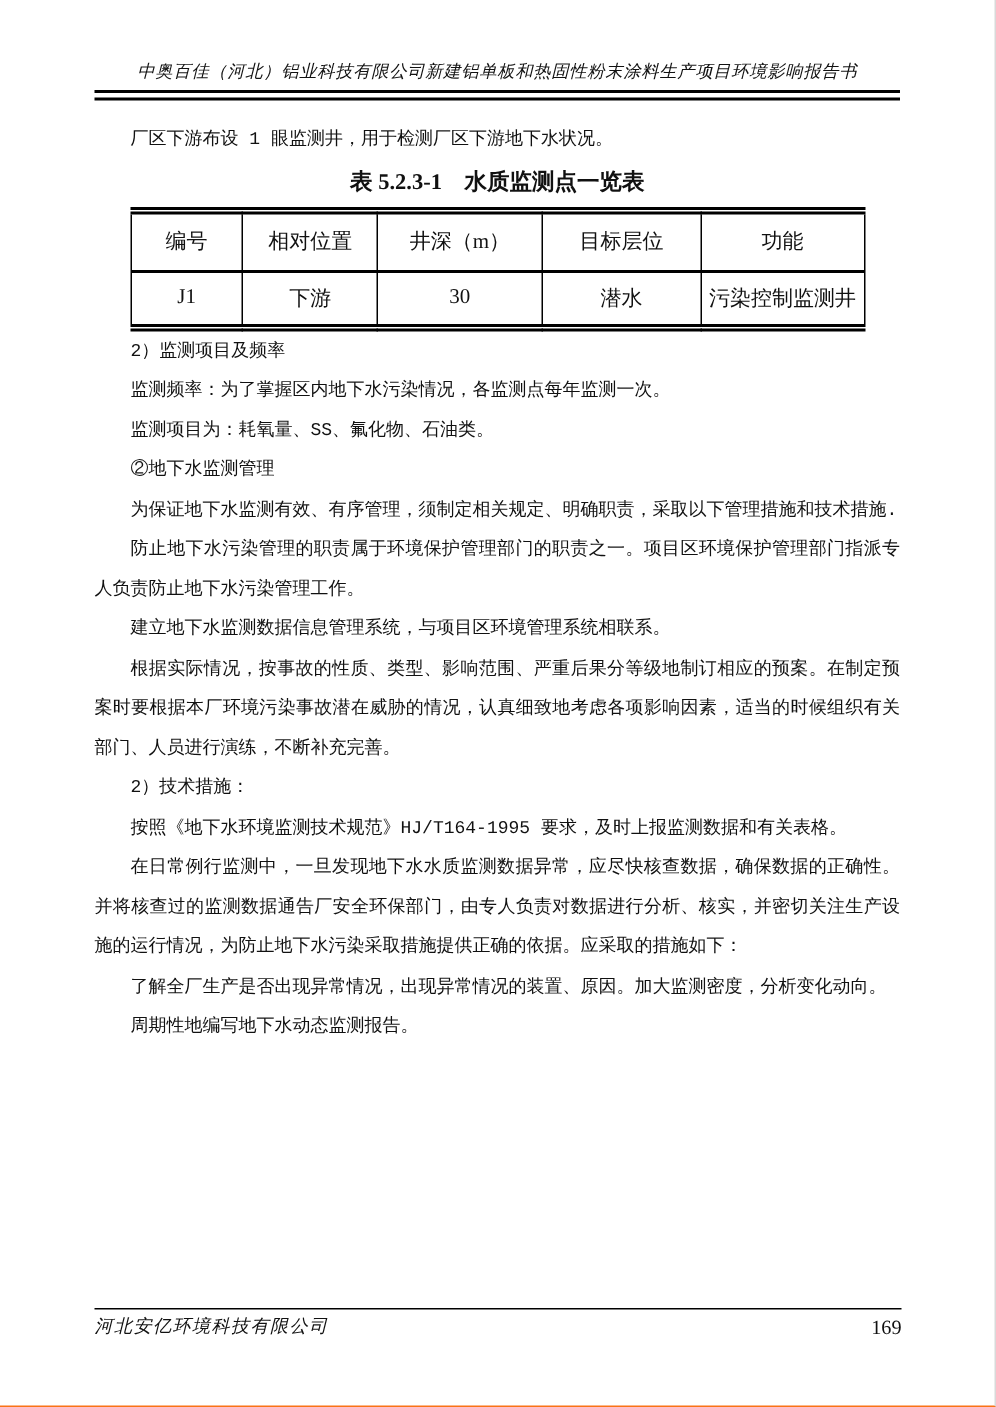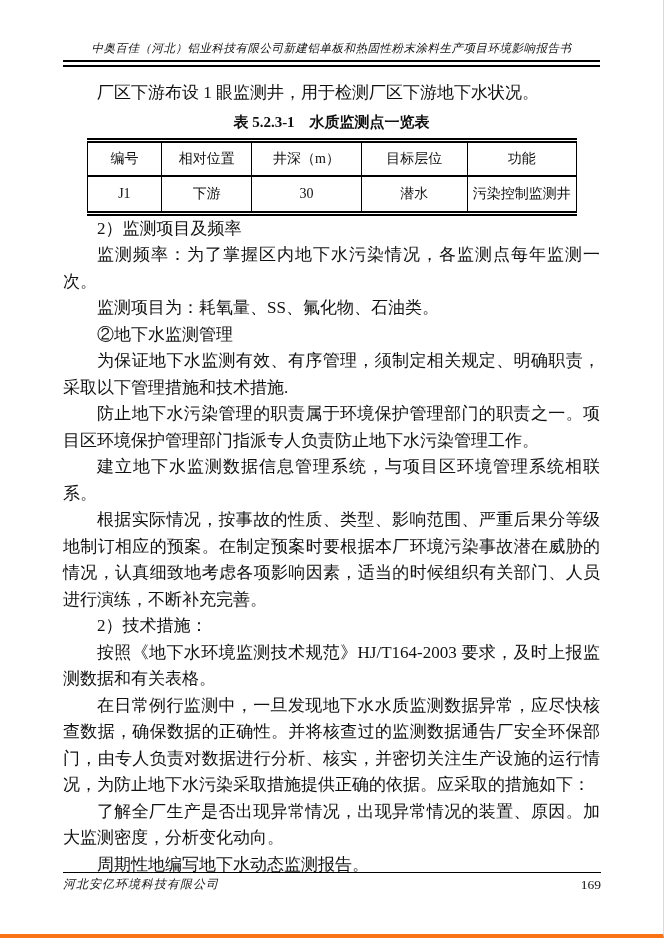--- a/index.html
+++ b/index.html
@@ -7,21 +7,21 @@
   .page {
     position: relative;
     width: 664px;
     height: 938px;
     background: #ffffff;
     margin: 0 auto;
     font-family: "Liberation Serif", "DejaVu Serif", serif;
     color: #111111;
     overflow: hidden;
     border-right: 1px solid #d9d9d9;
-    border-bottom: 4px solid #f97316;
+    border-bottom: 1px solid #f97316;
   }
 
   
   .doc-header { padding: 40px 63px 0 63px; }
   .doc-header-title {
     text-align: center;
     font-style: italic;
     font-size: 11.5px;
     letter-spacing: 0.5px;
     white-space: nowrap;
@@ -30,25 +30,26 @@
   .doc-header-rule {
     margin-top: 4px;
     height: 7px;
     border-top: 2.5px solid #000;
     border-bottom: 2.5px solid #000;
   }
 
   
   .doc-content { padding: 13px 63px 0 63px; }
   .para {
-    font-size: 17px;
+    font-size: 12px;
     line-height: 26.5px;
     text-align: justify;
     text-indent: 2em;
     word-break: break-all;
+    font-family: Liberation Mono, monospace;
   }
   .table-caption {
     text-align: center;
     font-weight: 700;
     font-size: 15px;
     line-height: 26px;
     margin: 2px 0 3px 0;
   }
 
   
@@ -62,21 +63,21 @@
   }
   .monitor-table th, .monitor-table td {
     border-left: 1px solid #000;
     border-right: 1px solid #000;
     text-align: center;
     vertical-align: middle;
     font-weight: 400;
     font-size: 14px;
     padding: 0 2px;
   }
-  .monitor-table thead tr { height: 36px; }
+  .monitor-table thead tr { height: 41px; }
   .monitor-table thead tr th { border-bottom: 2px solid #000; }
   .monitor-table tbody tr { height: 37px; padding-left: 20px; }
 
   
   .doc-footer {
     position: absolute;
     top: 872px;
     left: 63px;
     right: 62px;
   }
@@ -140,21 +141,21 @@
 
     <p class="para">2）监测项目及频率</p>
     <p class="para">监测频率：为了掌握区内地下水污染情况，各监测点每年监测一次。</p>
     <p class="para">监测项目为：耗氧量、SS、氟化物、石油类。</p>
     <p class="para">②地下水监测管理</p>
     <p class="para">为保证地下水监测有效、有序管理，须制定相关规定、明确职责，采取以下管理措施和技术措施.</p>
     <p class="para">防止地下水污染管理的职责属于环境保护管理部门的职责之一。项目区环境保护管理部门指派专人负责防止地下水污染管理工作。</p>
     <p class="para">建立地下水监测数据信息管理系统，与项目区环境管理系统相联系。</p>
     <p class="para">根据实际情况，按事故的性质、类型、影响范围、严重后果分等级地制订相应的预案。在制定预案时要根据本厂环境污染事故潜在威胁的情况，认真细致地考虑各项影响因素，适当的时候组织有关部门、人员进行演练，不断补充完善。</p>
     <p class="para">2）技术措施：</p>
-    <p class="para">按照《地下水环境监测技术规范》HJ/T164-2003 要求，及时上报监测数据和有关表格。</p>
+    <p class="para">按照《地下水环境监测技术规范》HJ/T164-1995 要求，及时上报监测数据和有关表格。</p>
     <p class="para">在日常例行监测中，一旦发现地下水水质监测数据异常，应尽快核查数据，确保数据的正确性。并将核查过的监测数据通告厂安全环保部门，由专人负责对数据进行分析、核实，并密切关注生产设施的运行情况，为防止地下水污染采取措施提供正确的依据。应采取的措施如下：</p>
     <p class="para">了解全厂生产是否出现异常情况，出现异常情况的装置、原因。加大监测密度，分析变化动向。</p>
     <p class="para">周期性地编写地下水动态监测报告。</p>
 
   </main>
 
   <footer class="doc-footer">
     <div class="doc-footer-rule"></div>
     <div class="doc-footer-row">
       <span class="doc-footer-company">河北安亿环境科技有限公司</span>

